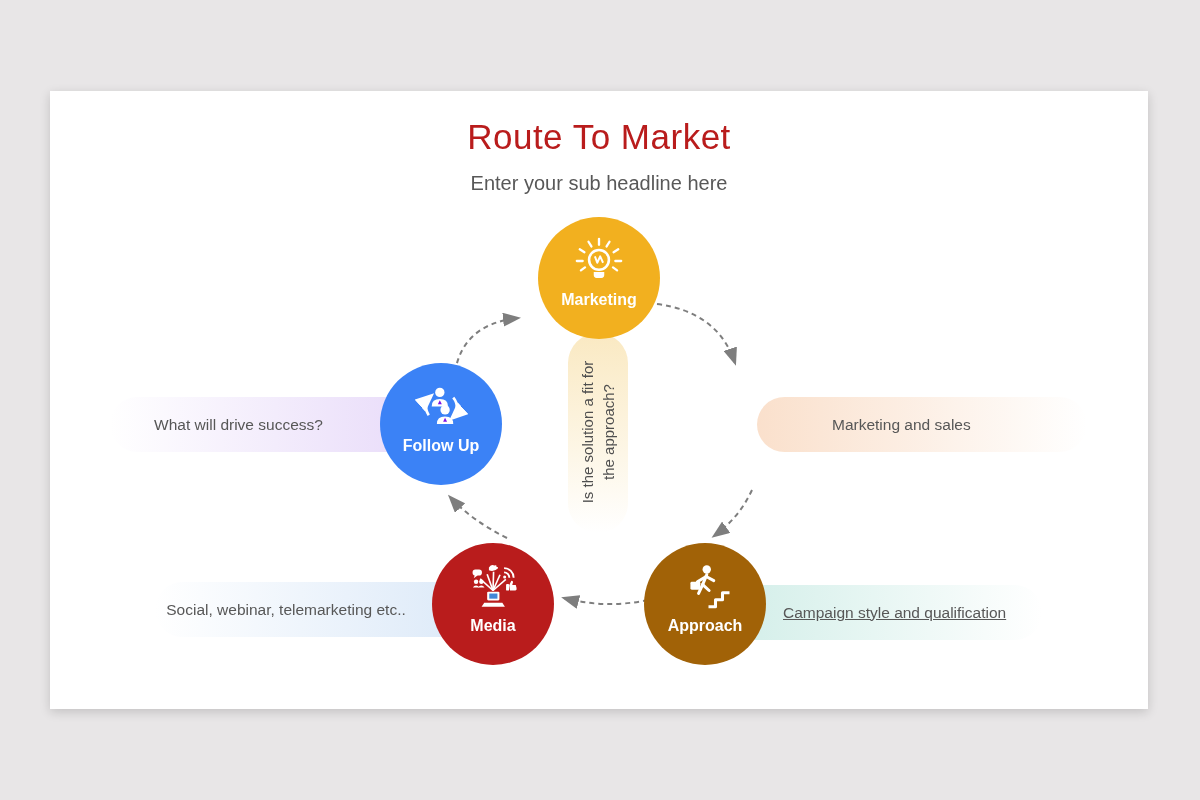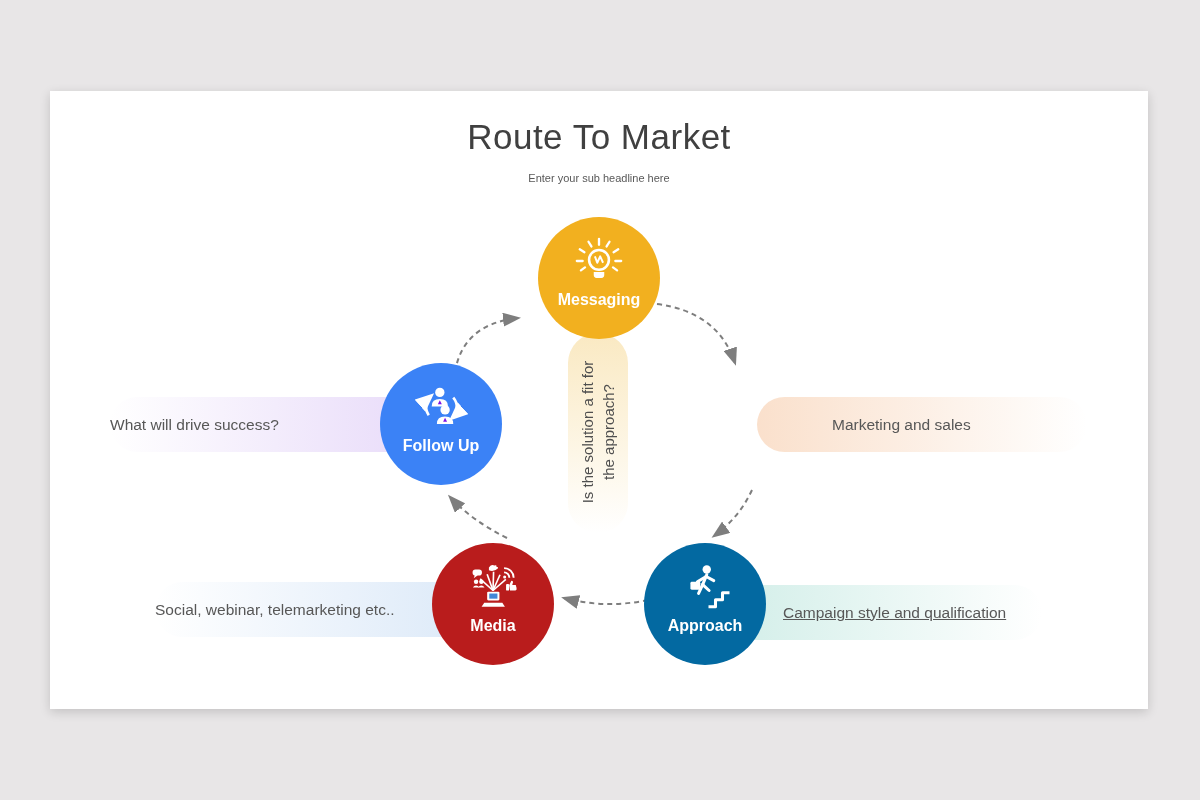--- a/index.html
+++ b/index.html
@@ -2,31 +2,31 @@
 <html><head>
 <meta charset="utf-8">
 <style>
   * { margin:0; padding:0; box-sizing:border-box; }
   html,body { width:1200px; height:800px; font-family:"Liberation Sans", sans-serif; }
   .page { position:relative; width:1200px; height:800px; background:#E8E6E7; overflow:hidden; }
   .slide { position:absolute; left:50px; top:91px; width:1098px; height:618px;
            background:#FFFFFF; box-shadow:0 3px 10px rgba(0,0,0,0.16); }
 
   .title { position:absolute; top:26px; left:0; width:100%; text-align:center;
-           font-size:35px; color:#404040; letter-spacing:0.5px; }
+           font-size:35px; color:#b91c1c; letter-spacing:0.5px; }
   .subtitle { position:absolute; top:81px; left:0; width:100%; text-align:center;
-              font-size:11px; color:#585858; }
+              font-size:20px; color:#585858; }
 
   
   .vband { position:absolute; left:518px; top:242px; width:60px; height:200px;
            border-radius:30px; z-index:1;
            background:linear-gradient(to bottom, var(--tint), rgba(255,255,255,0)); }
   .hband { position:absolute; height:55px; z-index:1; display:flex; align-items:center;
            font-size:15.5px; color:#575757; border-radius:28px; }
-  .hband.left-fade  { background:linear-gradient(to left,  var(--tint), rgba(255,255,255,0)); justify-content:flex-start; }
+  .hband.left-fade  { background:linear-gradient(to left,  var(--tint), rgba(255,255,255,0)); justify-content:center; }
   .hband.right-fade { background:linear-gradient(to right, var(--tint), rgba(255,255,255,0)); justify-content:flex-start; }
   .band-followup { left:60px;  top:306px; width:331px; padding-right:74px; }
   .band-messaging{ left:707px; top:306px; width:330px; padding-left:75px; }
   .band-media    { left:105px; top:491px; width:338px; padding-right:76px; }
   .band-approach { left:655px; top:494px; width:337px; padding-left:78px;text-decoration:underline; }
 
   
   .center-note { position:absolute; left:448px; top:313px; width:200px; height:56px;
                  transform:rotate(-90deg); z-index:2; display:flex; flex-direction:column;
                  align-items:center; justify-content:center; font-size:15px; color:#4f4f4f;
@@ -101,25 +101,25 @@
           <line x1="15" y1="7.5" x2="17.5" y2="11.5"></line>
           <line x1="7.5" y1="14" x2="11.5" y2="16.5"></line>
           <line x1="5" y1="24" x2="10" y2="24"></line>
           <line x1="39.5" y1="32" x2="36" y2="29.5"></line>
           <line x1="8.5" y1="32" x2="12" y2="29.5"></line>
         </g>
         <circle cx="24" cy="23" r="8.5" fill="none" stroke="#FFFFFF" stroke-width="2.2"></circle>
         <path d="M20.5 20 l2 5.5 2.5 -5.5 2.5 5.5" fill="none" stroke="#FFFFFF" stroke-width="1.7" stroke-linejoin="round"></path>
         <path d="M19.5 33.5 h9 v2.6 a2.4 2.4 0 0 1 -2.4 2.4 h-4.2 a2.4 2.4 0 0 1 -2.4 -2.4 z" fill="#FFFFFF"></path>
       </svg>
-      <span class="lbl">Messaging</span>
+      <span class="lbl">Marketing</span>
     </div>
 
 
-    <div class="node node-approach" style="background: #0369a1; --node-color: #239E8E;">
+    <div class="node node-approach" style="background: #a16207; --node-color: #239E8E;">
       <svg class="icn" viewBox="0 0 48 48">
         <path d="M27 41 h6 v-6 h6 v-6 h6" fill="none" stroke="#FFFFFF" stroke-width="2.6" stroke-linejoin="round"></path>
         <circle cx="25.5" cy="9" r="3.6" fill="#FFFFFF"></circle>
         <g stroke="#FFFFFF" stroke-width="2.6" stroke-linecap="round" fill="none">
           <path d="M25.5 13.5 L22 22"></path>
           <path d="M25 15 L17.5 19.5"></path>
           <path d="M25 15 L31.5 18.5"></path>
           <path d="M22 22 L27.5 27"></path>
           <path d="M22 22 L18.5 29.5"></path>
         </g>

